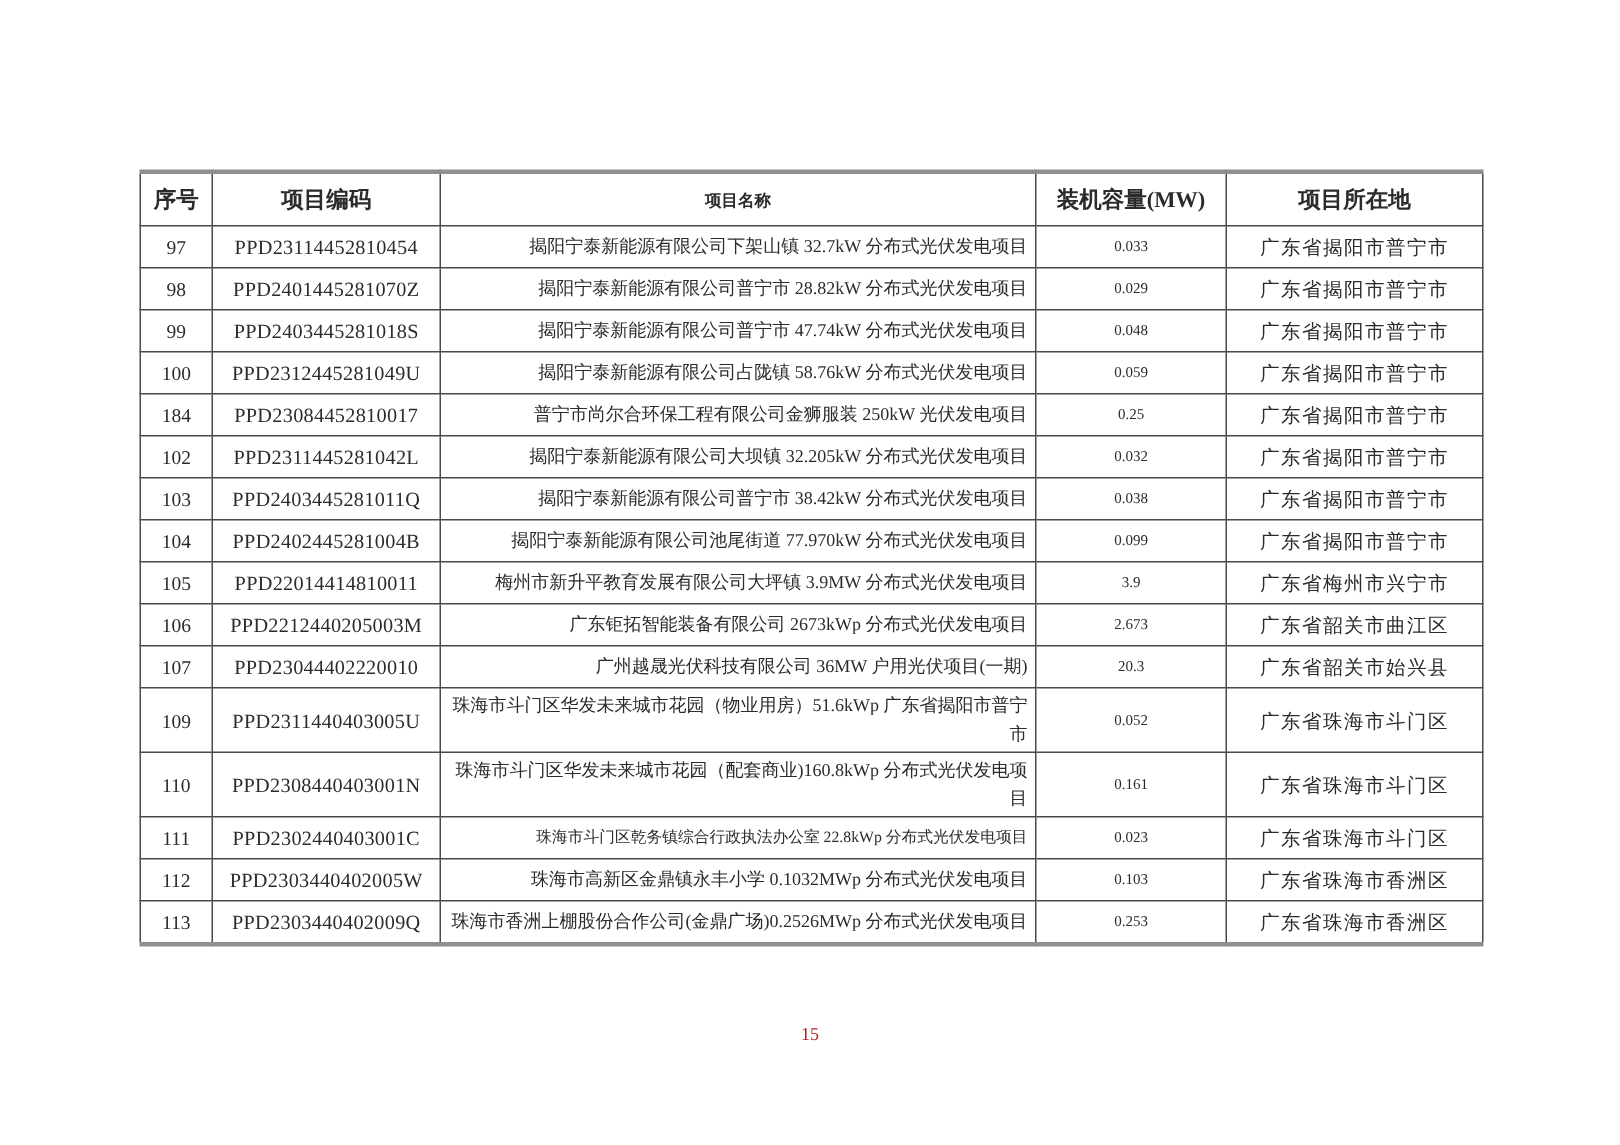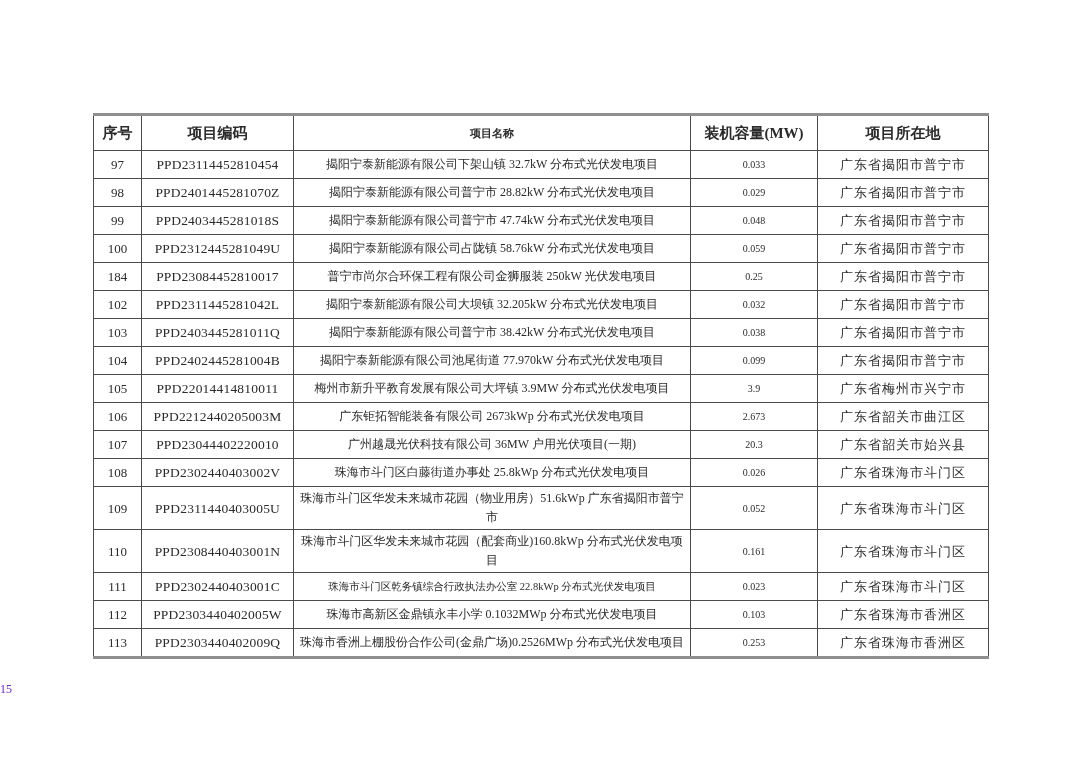--- a/index.html
+++ b/index.html
@@ -40,37 +40,37 @@
   .doc-table td {
     font-size: 13px;
     text-align: center;
     height: 23px;
     line-height: 19px;
     padding: 1px 3px;
     vertical-align: middle;
   }
   .doc-table td.code-cell { font-size: 13.5px; letter-spacing: 0.2px; }
   .doc-table td.name-cell {
-    text-align: center;
+    text-align: right;
     font-size: 12px;
     padding: 2px 5px;
     line-height: 19px;
     word-break: break-all;
   }
   .doc-table td.name-cell.compact { font-size: 10.5px; }
   .doc-table td.capacity-cell { font-size: 10px; }
   .doc-table td.location-cell { font-size: 13px; letter-spacing: 1px; }
   .page-number {
     position: absolute;
     left: 0;
     right: 0;
     top: 682px;
-    text-align: left;
+    text-align: center;
     font-size: 12px;
-    color: #6d28d9;
+    color: #b91c1c;
   }
 </style>
 </head>
 <body>
 
 <div class="page">
 
   <table class="doc-table">
     <colgroup>
       <col style="width:48px">
@@ -160,27 +160,20 @@
           <td class="location-cell">广东省韶关市曲江区</td>
         </tr>
         <tr>
           <td class="seq-cell">107</td>
           <td class="code-cell">PPD23044402220010</td>
           <td class="name-cell">广州越晟光伏科技有限公司 36MW 户用光伏项目(一期)</td>
           <td class="capacity-cell">20.3</td>
           <td class="location-cell">广东省韶关市始兴县</td>
         </tr>
         <tr>
-          <td class="seq-cell">108</td>
-          <td class="code-cell">PPD2302440403002V</td>
-          <td class="name-cell">珠海市斗门区白藤街道办事处 25.8kWp 分布式光伏发电项目</td>
-          <td class="capacity-cell">0.026</td>
-          <td class="location-cell">广东省珠海市斗门区</td>
-        </tr>
-        <tr>
           <td class="seq-cell">109</td>
           <td class="code-cell">PPD2311440403005U</td>
           <td class="name-cell">珠海市斗门区华发未来城市花园（物业用房）51.6kWp 广东省揭阳市普宁市</td>
           <td class="capacity-cell">0.052</td>
           <td class="location-cell">广东省珠海市斗门区</td>
         </tr>
         <tr>
           <td class="seq-cell">110</td>
           <td class="code-cell">PPD2308440403001N</td>
           <td class="name-cell">珠海市斗门区华发未来城市花园（配套商业)160.8kWp 分布式光伏发电项目</td>

